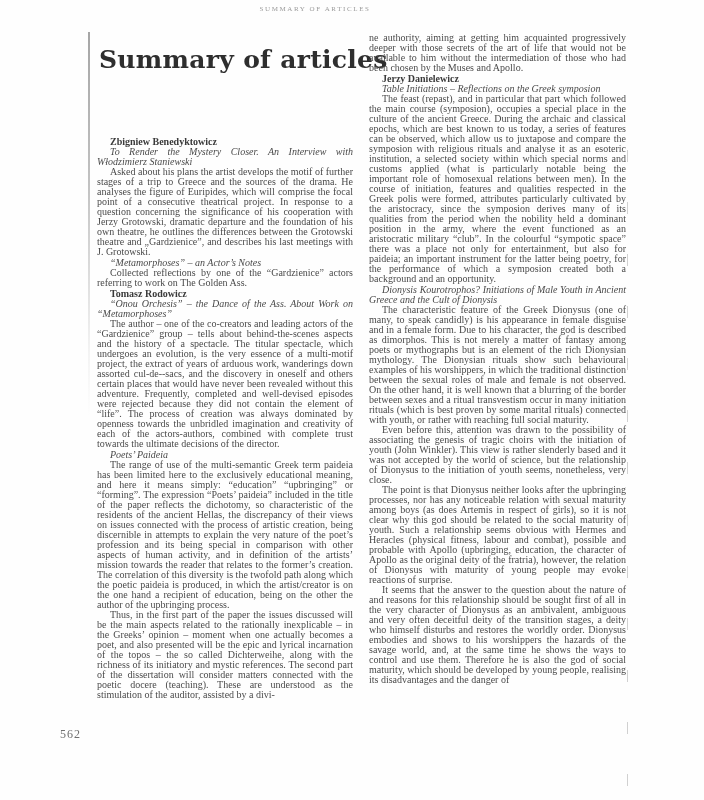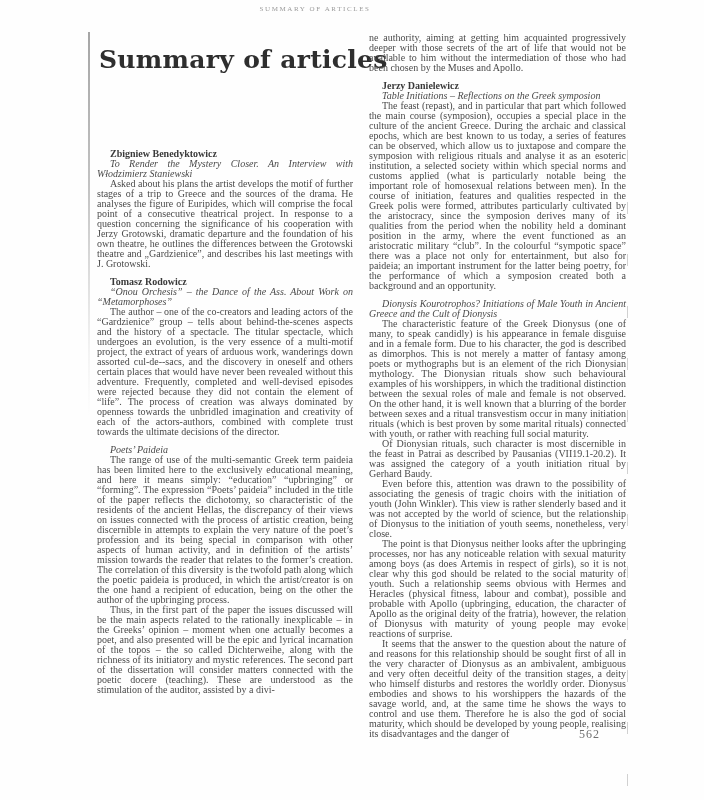--- a/index.html
+++ b/index.html
@@ -33,29 +33,29 @@
   }
   .col {
     position:absolute;
     text-align:justify;
     font-size:10px; line-height:10px;
     color:#4a4a4a;
   }
   .col-left  { left:97px;  top:137px; width:256px; }
   .col-right { left:369px; top:33px;  width:257px; }
   p { margin:0; }
-  .section { margin-top:8px; }
-  .section.first { margin-top:12px; }
+  .section { margin-top:1px; }
+  .section.first { margin-top:0; }
   .author { font-weight:700; color:#3a3a3a; text-indent:13px; }
   .work   { font-style:italic; text-indent:13px; }
   .body   { text-indent:13px; }
   .noindent { text-indent:0; }
   .page-number {
     position:absolute; top:727px; left:60px; width:540px;
-    text-align:right; font-size:12px; color:#6f6f6f; letter-spacing:1px;
+    text-align:left; font-size:12px; color:#6f6f6f; letter-spacing:1px;
   }
 </style>
 </head>
 <body>
 
 <div class="running-head">SUMMARY OF ARTICLES</div>
 
 <div class="rule-left"></div>
 <div class="rule-right"></div>
 
@@ -63,20 +63,22 @@
 
 <div class="col col-left">
 
   <div class="section first">
     <p class="author">Zbigniew Benedyktowicz</p>
     <p class="work">To Render the Mystery Closer. An Interview with Włodzimierz Staniewski</p>
     <p class="body">Asked about his plans the artist develops the motif of further stages of a trip to Greece and the sources of the drama. He analyses the figure of Euripides, which will comprise the focal point of a consecutive theatrical project. In response to a question concerning the significance of his cooperation with Jerzy Grotowski, dramatic departure and the foundation of his own theatre, he outlines the differences between the Grotowski theatre and „Gardzienice”, and describes his last meetings with J. Grotowski.</p>
   </div>
 
   <div class="section">
+    <p class="work">“Metamorphoses” – an Actor’s Notes</p>
+    <p class="body">Collected reflections by one of the “Gardzienice” actors referring to work on The Golden Ass.</p>
   </div>
 
   <div class="section">
     <p class="author">Tomasz Rodowicz</p>
     <p class="work">“Onou Orchesis” – the Dance of the Ass. About Work on “Metamorphoses”</p>
     <p class="body">The author – one of the co-creators and leading actors of the “Gardzienice” group – tells about behind-the-scenes aspects and the history of a spectacle. The titular spectacle, which undergoes an evolution, is the very essence of a multi-motif project, the extract of years of arduous work, wanderings down assorted cul-de--sacs, and the discovery in oneself and others certain places that would have never been revealed without this adventure. Frequently, completed and well-devised episodes were rejected because they did not contain the element of “life”. The process of creation was always dominated by openness towards the unbridled imagination and creativity of each of the actors-authors, combined with complete trust towards the ultimate decisions of the director.</p>
   </div>
 
   <div class="section">
     <p class="work">Poets’ Paideia</p>
@@ -92,21 +94,20 @@
 
   <div class="section">
     <p class="author">Jerzy Danielewicz</p>
     <p class="work">Table Initiations – Reflections on the Greek symposion</p>
     <p class="body">The feast (repast), and in particular that part which followed the main course (symposion), occupies a special place in the culture of the ancient Greece. During the archaic and classical epochs, which are best known to us today, a series of features can be observed, which allow us to juxtapose and compare the symposion with religious rituals and analyse it as an esoteric institution, a selected society within which special norms and customs applied (what is particularly notable being the important role of homosexual relations between men). In the course of initiation, features and qualities respected in the Greek polis were formed, attributes particularly cultivated by the aristocracy, since the symposion derives many of its qualities from the period when the nobility held a dominant position in the army, where the event functioned as an aristocratic military “club”. In the colourful “sympotic space” there was a place not only for entertainment, but also for paideia; an important instrument for the latter being poetry, for the performance of which a symposion created both a background and an opportunity.</p>
   </div>
 
   <div class="section">
     <p class="work">Dionysis Kourotrophos? Initiations of Male Youth in Ancient Greece and the Cult of Dionysis</p>
     <p class="body">The characteristic feature of the Greek Dionysus (one of many, to speak candidly) is his appearance in female disguise and in a female form. Due to his character, the god is described as dimorphos. This is not merely a matter of fantasy among poets or mythographs but is an element of the rich Dionysian mythology. The Dionysian rituals show such behavioural examples of his worshippers, in which the traditional distinction between the sexual roles of male and female is not observed. On the other hand, it is well known that a blurring of the border between sexes and a ritual transvestism occur in many initiation rituals (which is best proven by some marital rituals) connected with youth, or rather with reaching full social maturity.</p>
-    <p class="body">Of Dionysian rituals, such character is most discernible in the feast in Patrai as described by Pausanias (VII19.1-20.2). It was assigned the category of a youth initiation ritual by Gerhard Baudy.</p>
     <p class="body">Even before this, attention was drawn to the possibility of associating the genesis of tragic choirs with the initiation of youth (John Winkler). This view is rather slenderly based and it was not accepted by the world of science, but the relationship of Dionysus to the initiation of youth seems, nonetheless, very close.</p>
     <p class="body">The point is that Dionysus neither looks after the upbringing processes, nor has any noticeable relation with sexual maturity among boys (as does Artemis in respect of girls), so it is not clear why this god should be related to the social maturity of youth. Such a relationship seems obvious with Hermes and Heracles (physical fitness, labour and combat), possible and probable with Apollo (upbringing, education, the character of Apollo as the original deity of the fratria), however, the relation of Dionysus with maturity of young people may evoke reactions of surprise.</p>
     <p class="body">It seems that the answer to the question about the nature of and reasons for this relationship should be sought first of all in the very character of Dionysus as an ambivalent, ambiguous and very often deceitful deity of the transition stages, a deity who himself disturbs and restores the worldly order. Dionysus embodies and shows to his worshippers the hazards of the savage world, and, at the same time he shows the ways to control and use them. Therefore he is also the god of social maturity, which should be developed by young people, realising its disadvantages and the danger of</p>
   </div>
 
 </div>
 
 <div class="page-number">562</div>
 
 </body></html>

